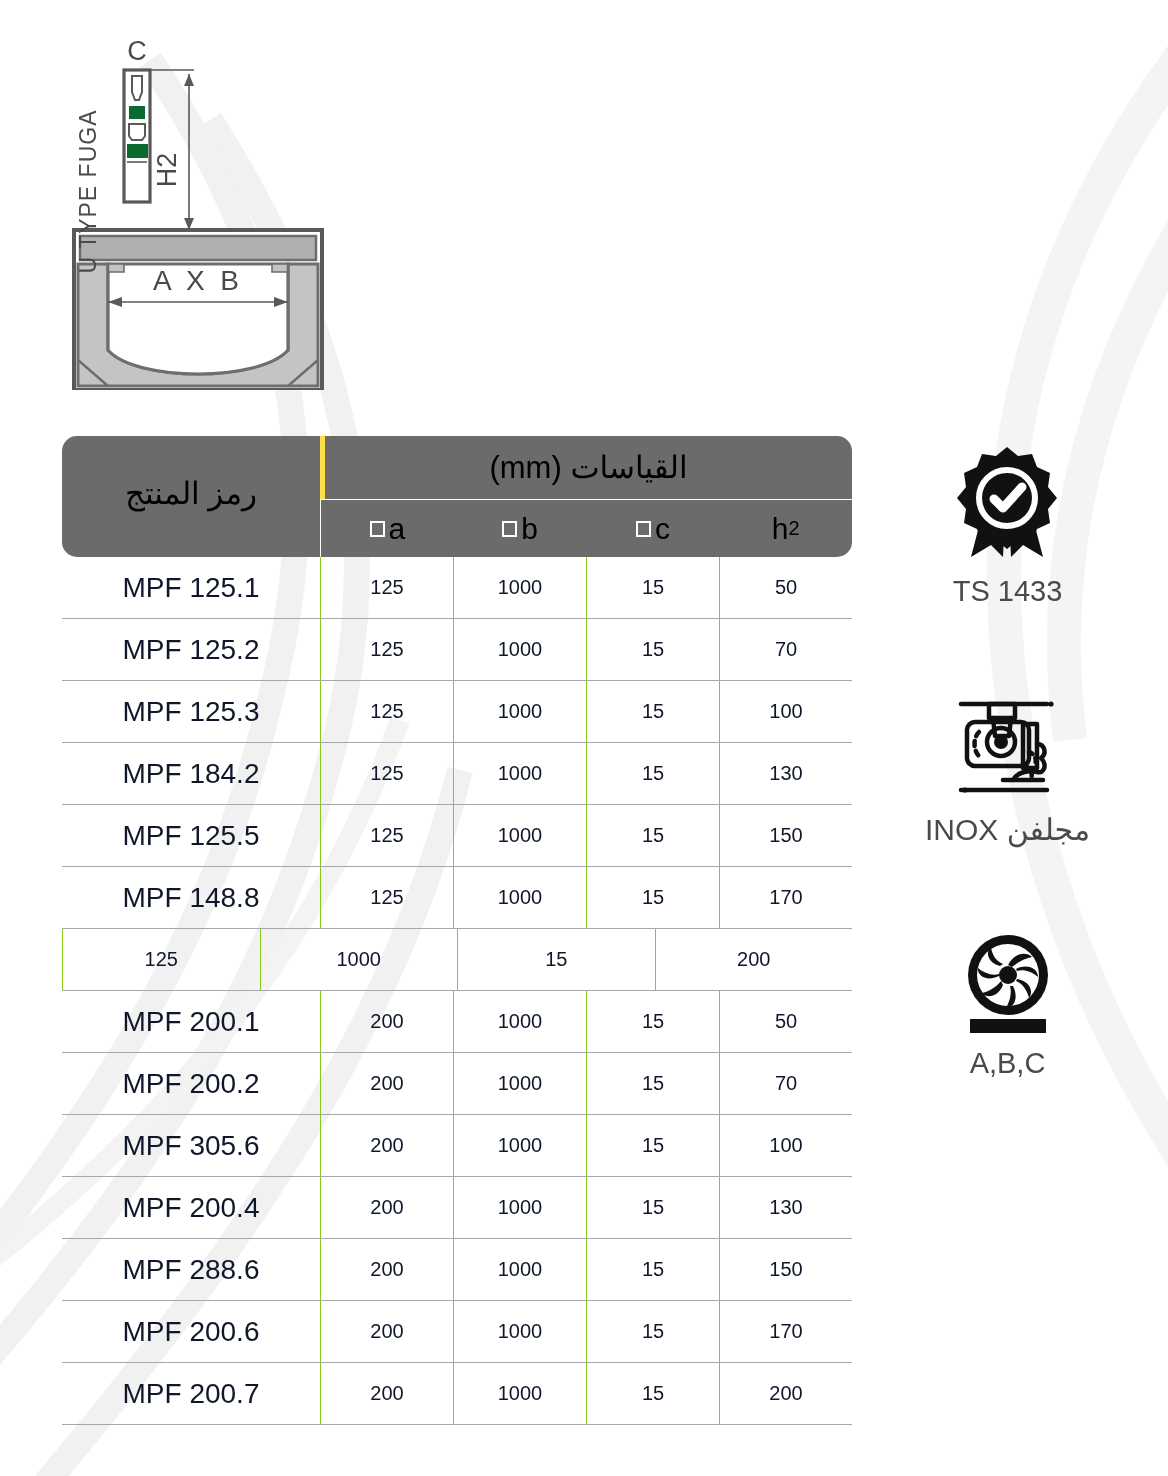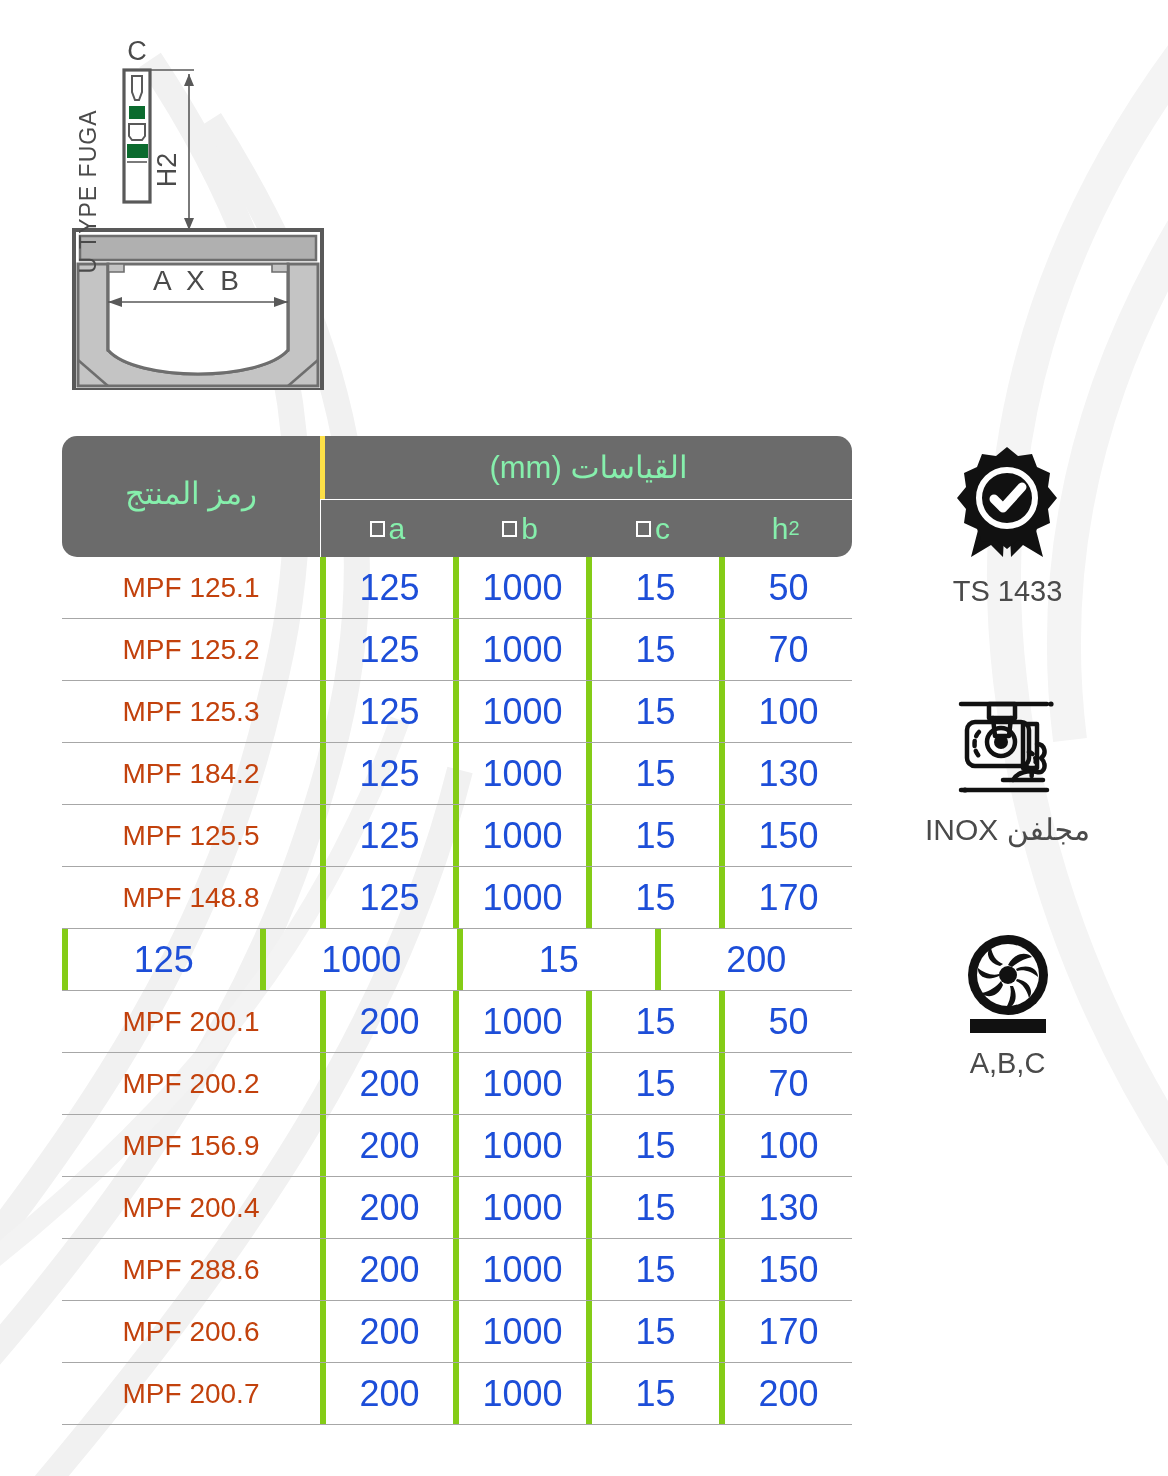--- a/index.html
+++ b/index.html
@@ -30,21 +30,21 @@
   }
 
   
   #spec-table {
     position:absolute; left:62px; top:436px;
     width:790px; z-index:2;
   }
   .thead {
     background:#6b6b6b;
     border-radius:15px;
-    color:#86efac;
+    color:#000000;
     overflow:hidden;
   }
   .thead-top { display:flex; height:63px; }
   .th-code {
     width:258px; flex:none;
     display:flex; align-items:center; justify-content:center;
     font-size:31px; direction:rtl;
   }
   .th-code-inner { transform:translateY(26px); }
   .th-meas {
@@ -63,27 +63,27 @@
   .sq { display:inline-block; width:15px; height:16px; border:2px solid #fff; margin-right:4px; vertical-align:2px; }
   .sup { font-size:20px; vertical-align:super; }
 
   .trow {
     display:flex; height:62px; align-items:center;
     border-bottom:1px solid #a7a7a7;
   }
   .trow:first-child { border-top:0; }
   .td-code {
     width:258px; flex:none; text-align:center;
-    font-size:28px; color:#c2410c;
+    font-size:28px; color:#0f172a;
   }
   .td-vals { flex:1; display:flex; height:100%; }
   .td {
     flex:1; display:flex; align-items:center; justify-content:center;
-    font-size:36px; color:#1d4ed8;
-    border-left:6px solid #84cc16;
+    font-size:20px; color:#0f172a;
+    border-left:1px solid #84cc16;
   }
 
   
   #badges {
     position:absolute; left:900px; top:445px;
     width:215px; z-index:2;
     display:flex; flex-direction:column; align-items:center;gap:36px;
   }
   .badge { display:flex; flex-direction:column; align-items:center; }
   .badge + .badge { margin-top:48px; }
@@ -284,21 +284,21 @@
       <div class="trow">
         <div class="td-code">MPF 200.2</div>
         <div class="td-vals">
           <div class="td">200</div>
           <div class="td">1000</div>
           <div class="td">15</div>
           <div class="td">70</div>
         </div>
       </div>
       <div class="trow">
-        <div class="td-code">MPF 156.9</div>
+        <div class="td-code">MPF 305.6</div>
         <div class="td-vals">
           <div class="td">200</div>
           <div class="td">1000</div>
           <div class="td">15</div>
           <div class="td">100</div>
         </div>
       </div>
       <div class="trow">
         <div class="td-code">MPF 200.4</div>
         <div class="td-vals">

